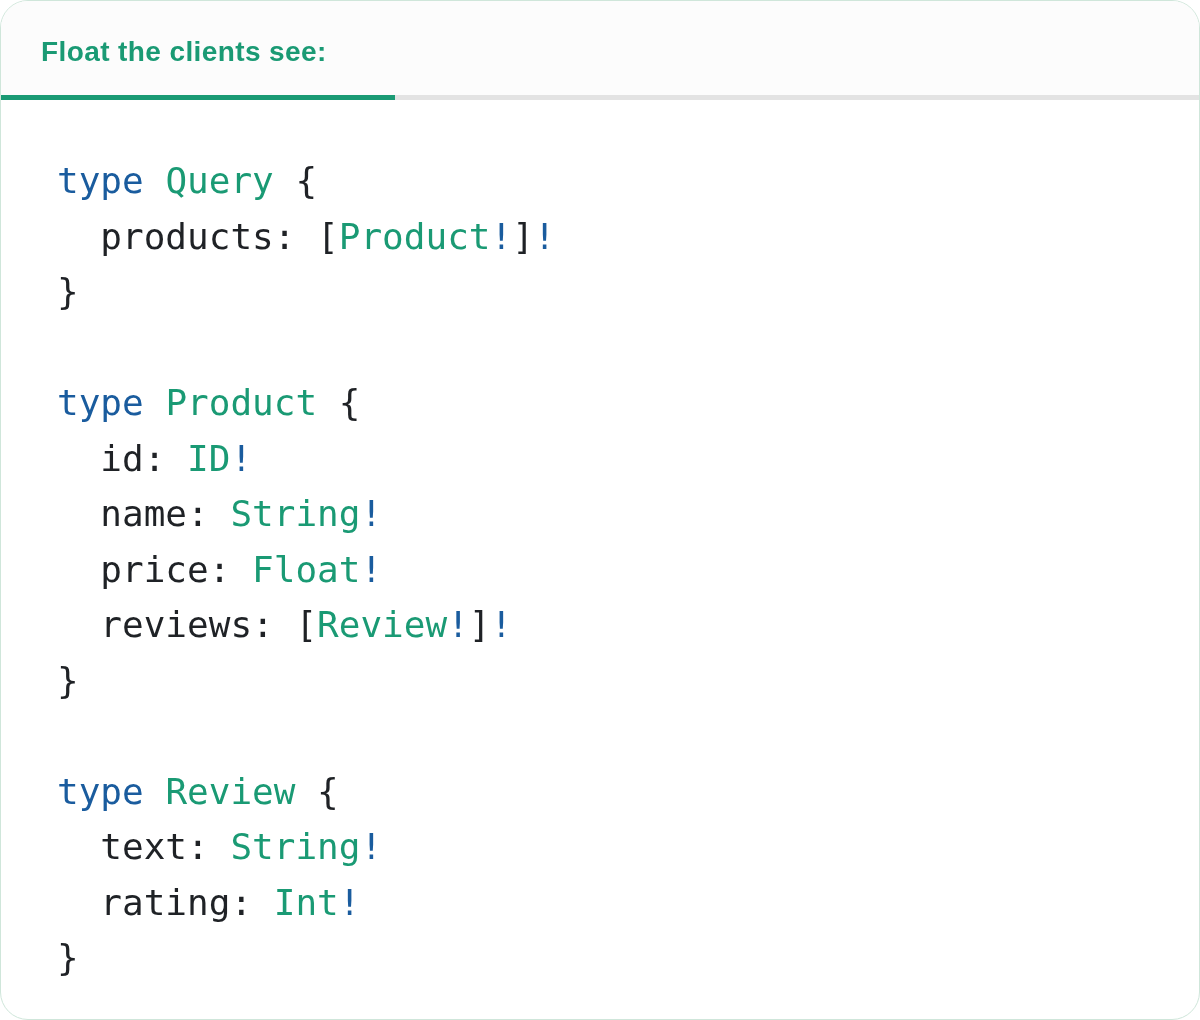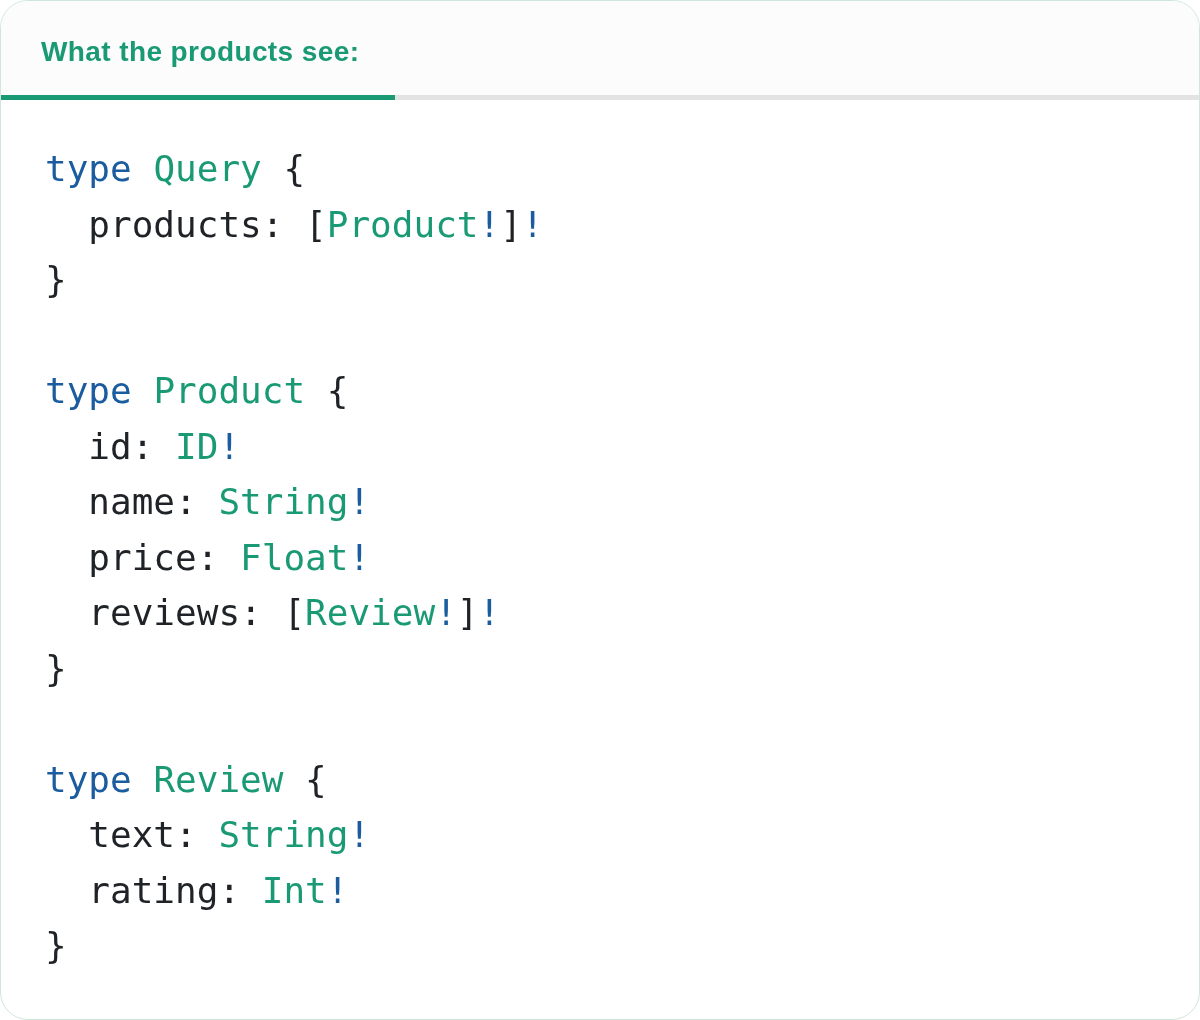--- a/index.html
+++ b/index.html
@@ -44,35 +44,35 @@
   }
   .tab-line-active {
     position: absolute;
     left: 0;
     top: 0;
     width: 394px;
     height: 5px;
     background: var(--accent);
   }
   .code {
-    margin: 4px;
+    margin: 16px;
     padding: 37px 40px 0 40px;
     font-family: "DejaVu Sans Mono", monospace;
     font-size: 36px;
     line-height: 55.5px;
   }
   .code-line {
     height: 55.5px;
     white-space: pre;
   }
 </style>
 </head>
 <body>
 
 <div class="card">
   <div class="card-header">
-    <div class="card-title">What the products see:</div>
+    <div class="card-title">Float the clients see:</div>
   </div>
   <div class="tab-line">
     <div class="tab-line-active"></div>
   </div>
   <pre class="code" id="code"><div class="code-line"><span style="color: rgb(26, 92, 158);">type</span><span style="color: rgb(31, 34, 38);"> </span><span style="color: rgb(26, 154, 116);">Query</span><span style="color: rgb(31, 34, 38);"> {</span></div><div class="code-line"><span style="color: rgb(31, 34, 38);">  products: [</span><span style="color: rgb(26, 154, 116);">Product</span><span style="color: rgb(26, 92, 158);">!</span><span style="color: rgb(31, 34, 38);">]</span><span style="color: rgb(26, 92, 158);">!</span></div><div class="code-line"><span style="color: rgb(31, 34, 38);">}</span></div><div class="code-line">&nbsp;</div><div class="code-line"><span style="color: rgb(26, 92, 158);">type</span><span style="color: rgb(31, 34, 38);"> </span><span style="color: rgb(26, 154, 116);">Product</span><span style="color: rgb(31, 34, 38);"> {</span></div><div class="code-line"><span style="color: rgb(31, 34, 38);">  id: </span><span style="color: rgb(26, 154, 116);">ID</span><span style="color: rgb(26, 92, 158);">!</span></div><div class="code-line"><span style="color: rgb(31, 34, 38);">  name: </span><span style="color: rgb(26, 154, 116);">String</span><span style="color: rgb(26, 92, 158);">!</span></div><div class="code-line"><span style="color: rgb(31, 34, 38);">  price: </span><span style="color: rgb(26, 154, 116);">Float</span><span style="color: rgb(26, 92, 158);">!</span></div><div class="code-line"><span style="color: rgb(31, 34, 38);">  reviews: [</span><span style="color: rgb(26, 154, 116);">Review</span><span style="color: rgb(26, 92, 158);">!</span><span style="color: rgb(31, 34, 38);">]</span><span style="color: rgb(26, 92, 158);">!</span></div><div class="code-line"><span style="color: rgb(31, 34, 38);">}</span></div><div class="code-line">&nbsp;</div><div class="code-line"><span style="color: rgb(26, 92, 158);">type</span><span style="color: rgb(31, 34, 38);"> </span><span style="color: rgb(26, 154, 116);">Review</span><span style="color: rgb(31, 34, 38);"> {</span></div><div class="code-line"><span style="color: rgb(31, 34, 38);">  text: </span><span style="color: rgb(26, 154, 116);">String</span><span style="color: rgb(26, 92, 158);">!</span></div><div class="code-line"><span style="color: rgb(31, 34, 38);">  rating: </span><span style="color: rgb(26, 154, 116);">Int</span><span style="color: rgb(26, 92, 158);">!</span></div><div class="code-line"><span style="color: rgb(31, 34, 38);">}</span></div></pre>
 </div>
 
 </body></html>

